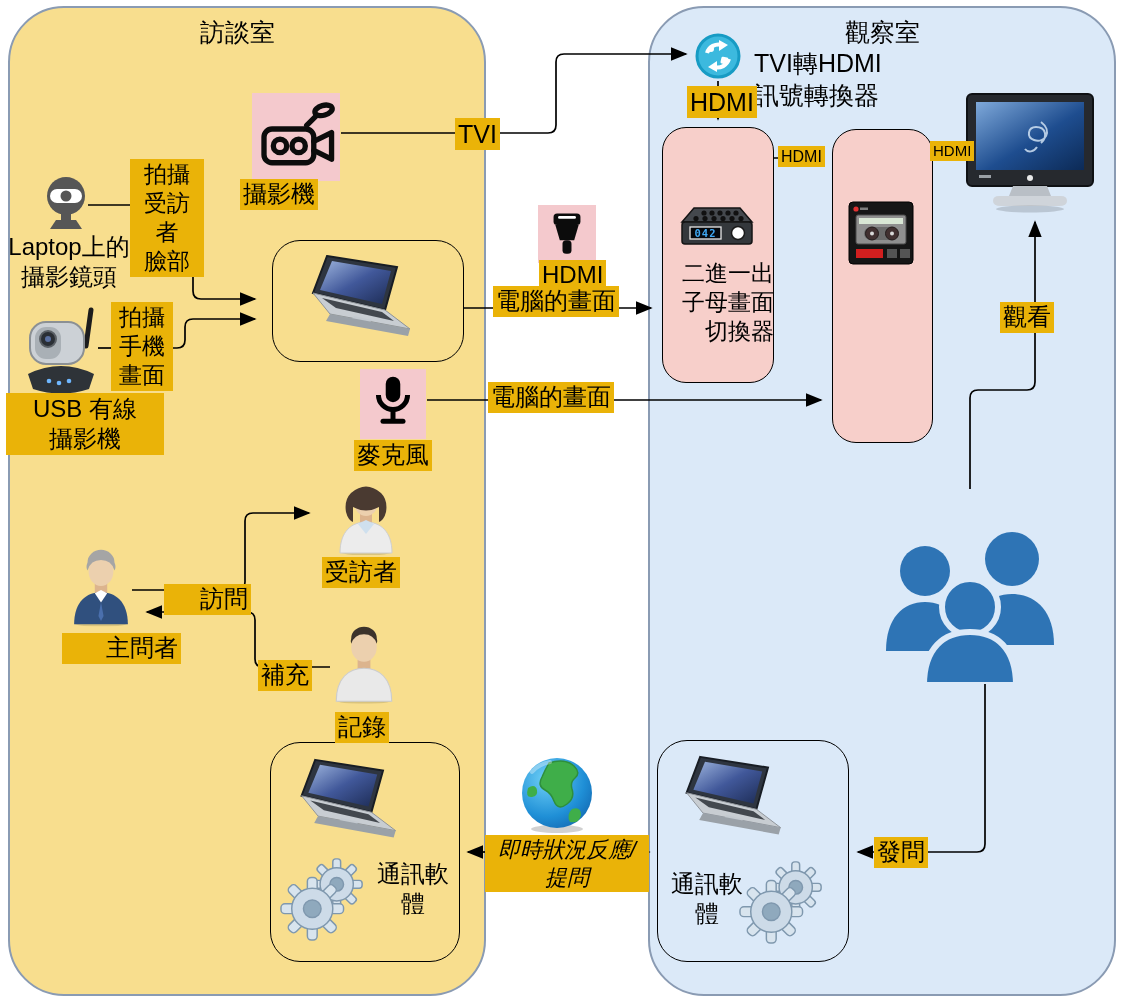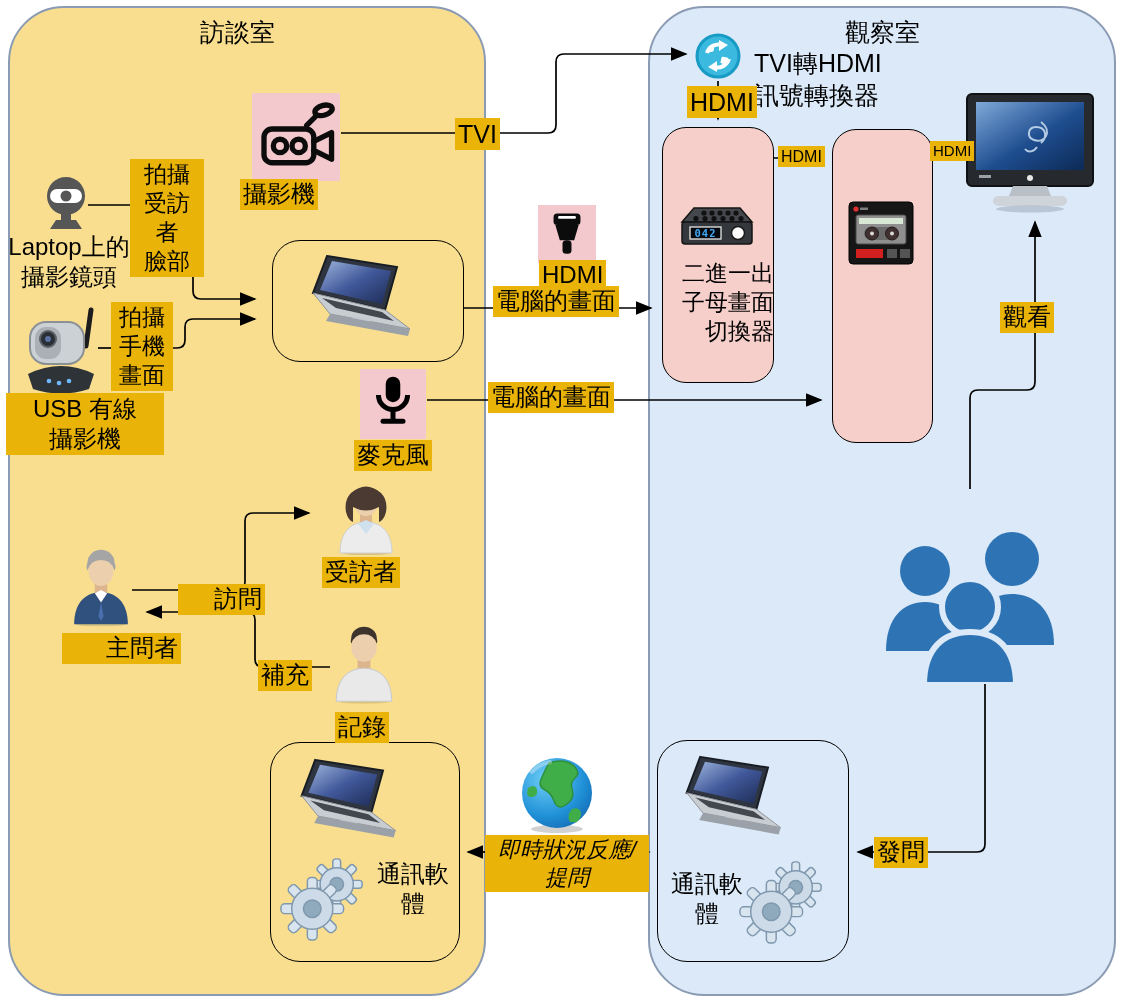--- a/index.html
+++ b/index.html
@@ -329,21 +329,21 @@
   </div>
   <div class="lbl multi" style="left:111px;top:302px;width:56px;font-size:23px;">
     <div>拍攝</div>
     <div>手機</div>
     <div>畫面</div>
   </div>
   <div class="lbl" style="left:354px;top:440px;">麥克風</div>
   <div class="lbl" style="left:322px;top:557px;">受訪者</div>
   <div class="lbl" style="left:62px;top:633px;padding-left:44px;">主問者</div>
   <div class="lbl" style="left:335px;top:712px;">記錄</div>
-  <div class="lbl" style="left:178px;top:584px;padding-left:36px;">訪問</div>
+  <div class="lbl" style="left:164px;top:584px;padding-left:36px;">訪問</div>
   <div class="lbl" style="left:258px;top:660px;">補充</div>
   <div class="lbl nobg multi" style="left:366px;top:858px;width:88px;">
     <div>通訊軟</div>
     <div>體</div>
   </div>
 
   <div class="lbl" style="left:455px;top:118px;font-size:25px;">TVI</div>
   <div class="lbl" style="left:539px;top:260px;">HDMI</div>
   <div class="lbl" style="left:493px;top:286px;">電腦的畫面</div>
   <div class="lbl" style="left:488px;top:382px;">電腦的畫面</div>

